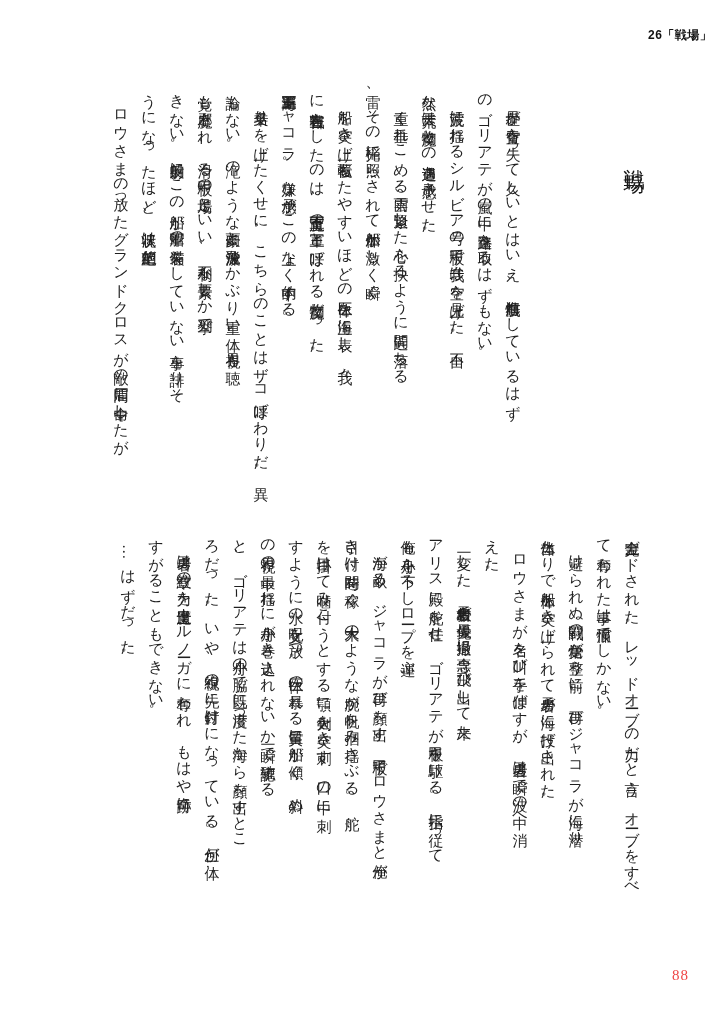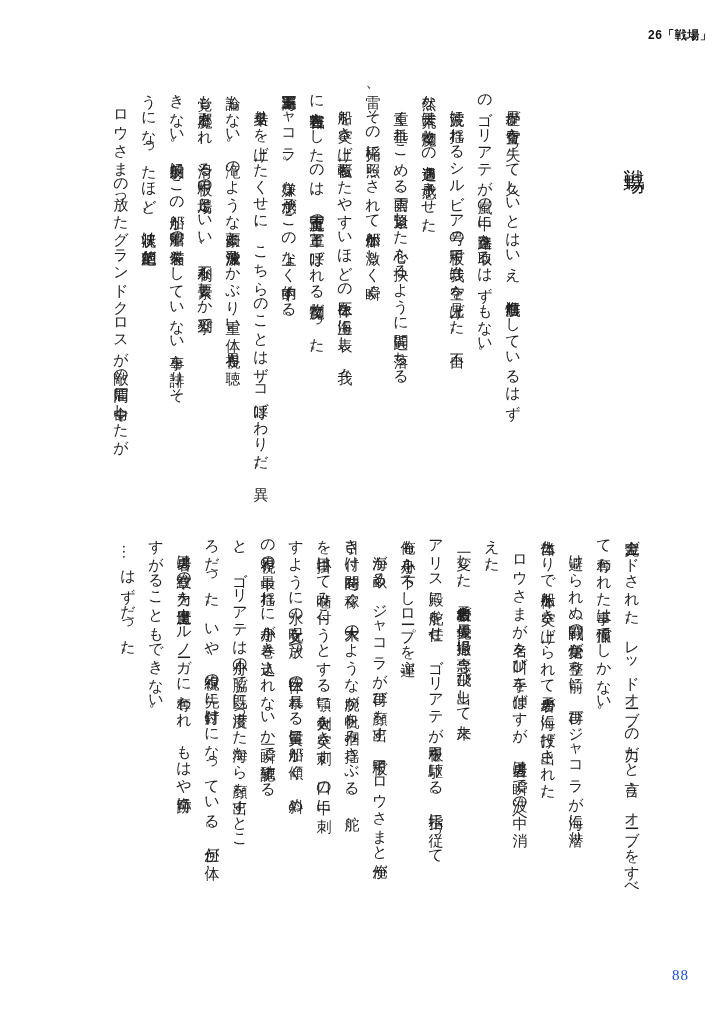--- a/index.html
+++ b/index.html
@@ -50,21 +50,21 @@
     width:420px;height:421px;
   }
   #tier-bottom{
     top:529px;left:114px;
     width:532px;height:421px;
   }
   .page-number{
     position:absolute;
     top:967px;left:672px;
     font-size:15px;
-    color:#1d4ed8;
+    color:#ef4444;
     letter-spacing:1px;
   }
 </style>
 </head>
 <body>
 
 <div class="page-header">26「戦場」</div>
 
 <div class="chapter-title">戦場</div>
 

